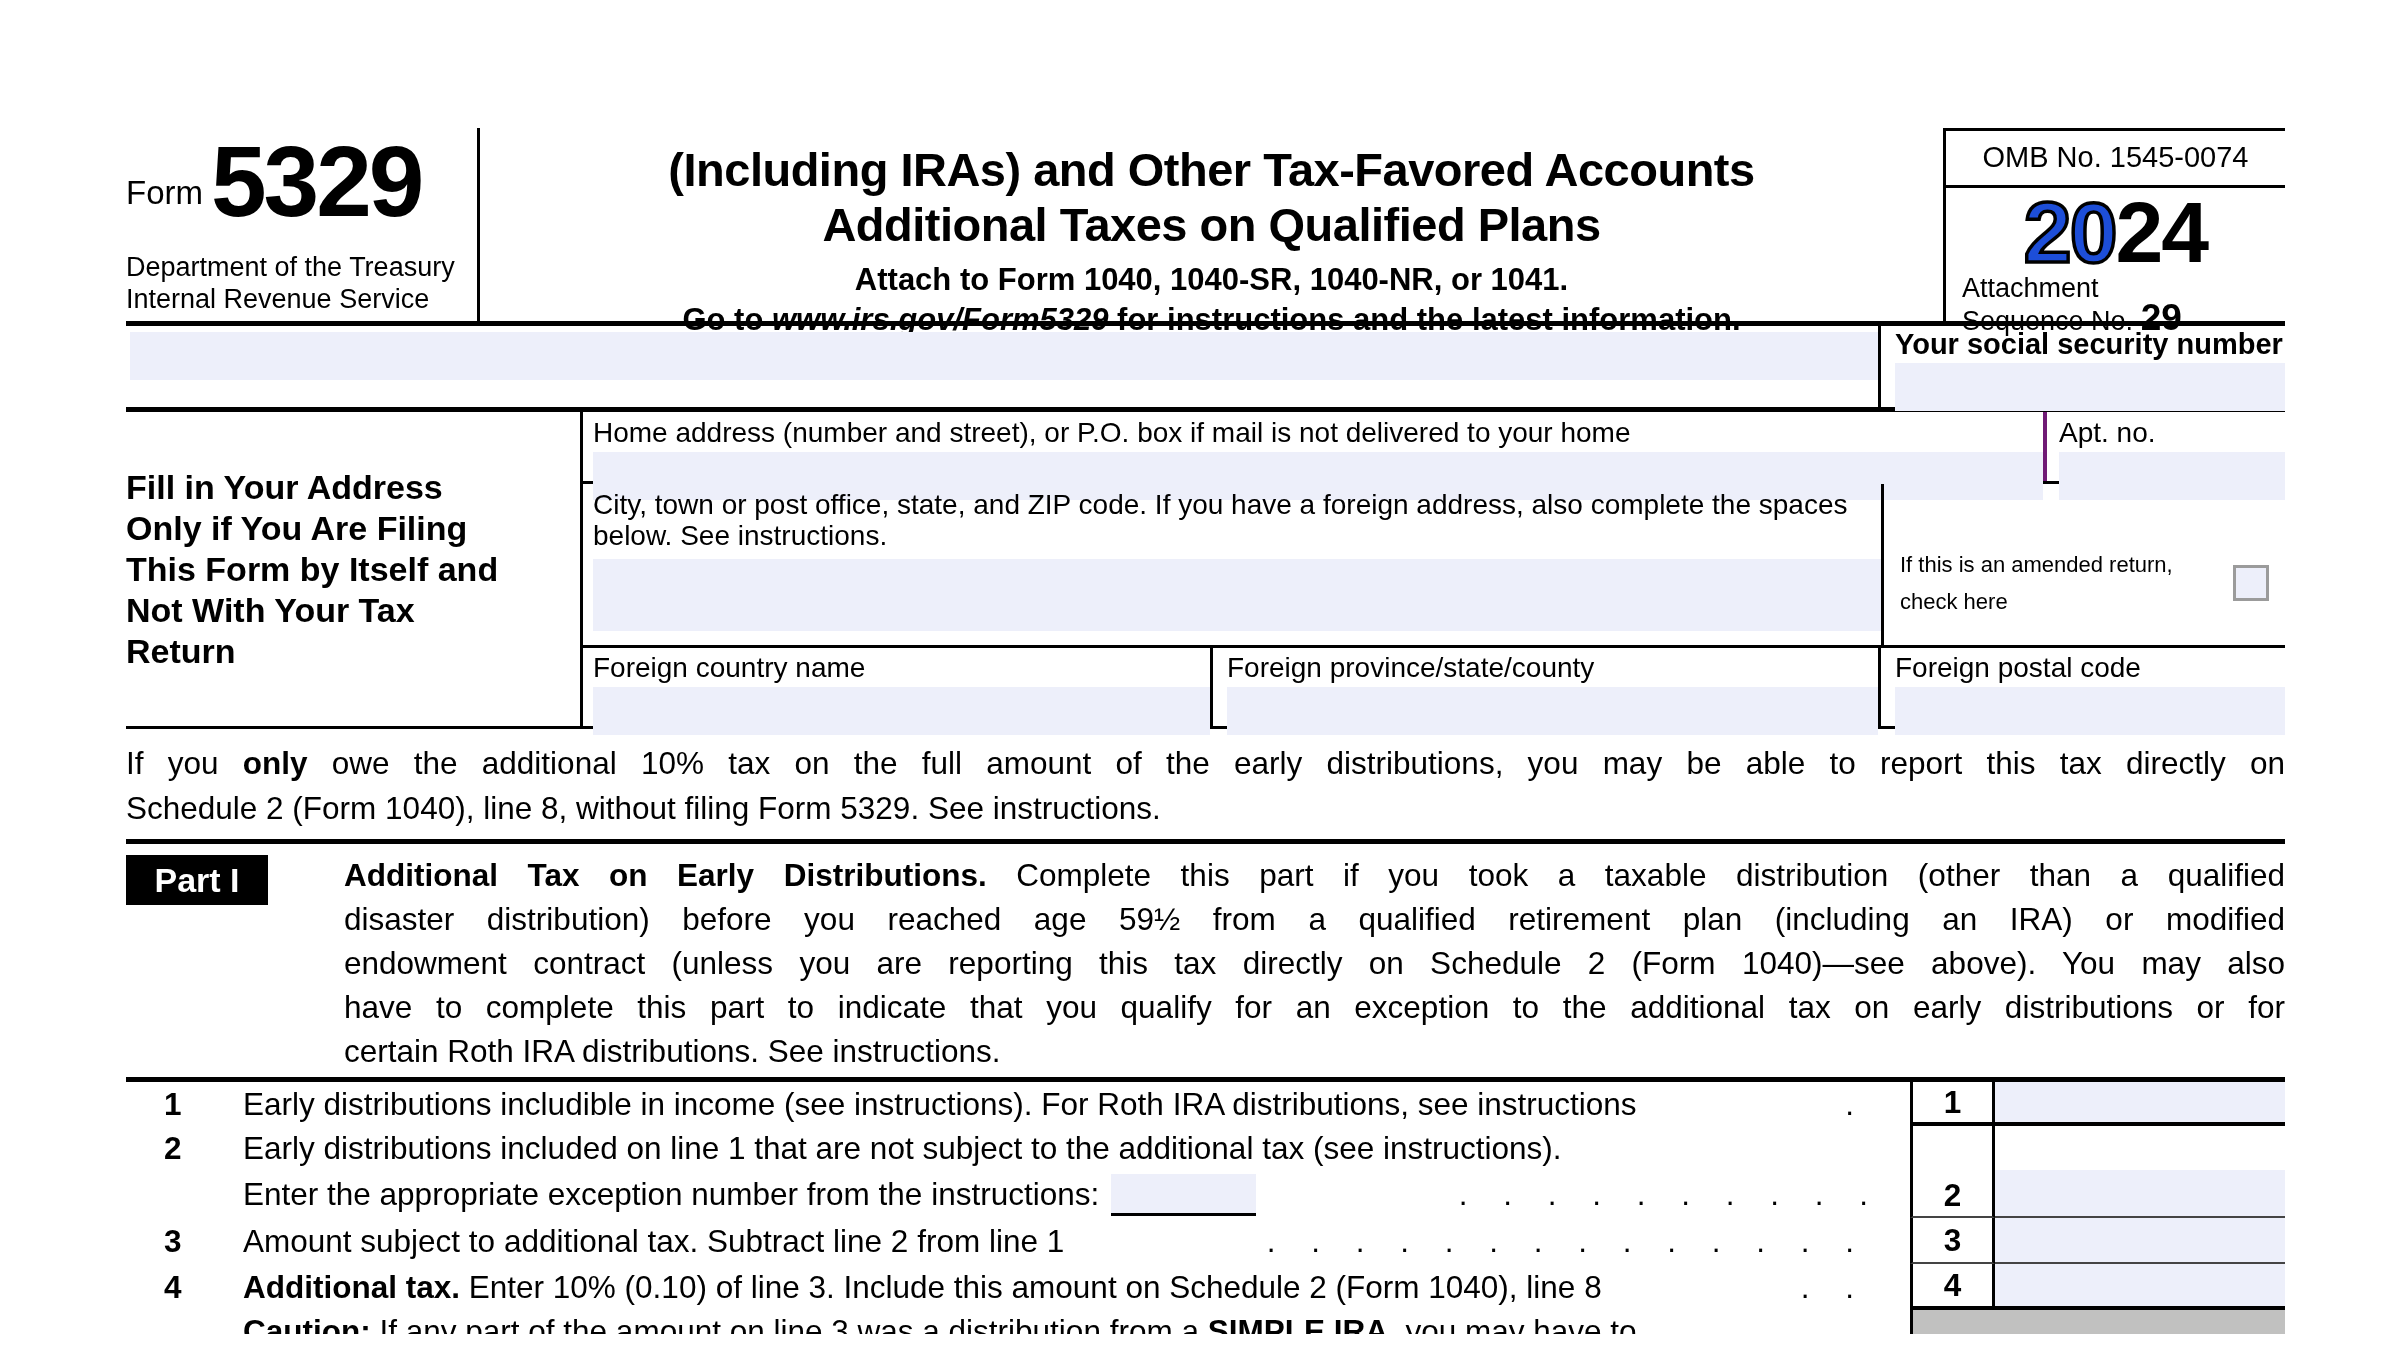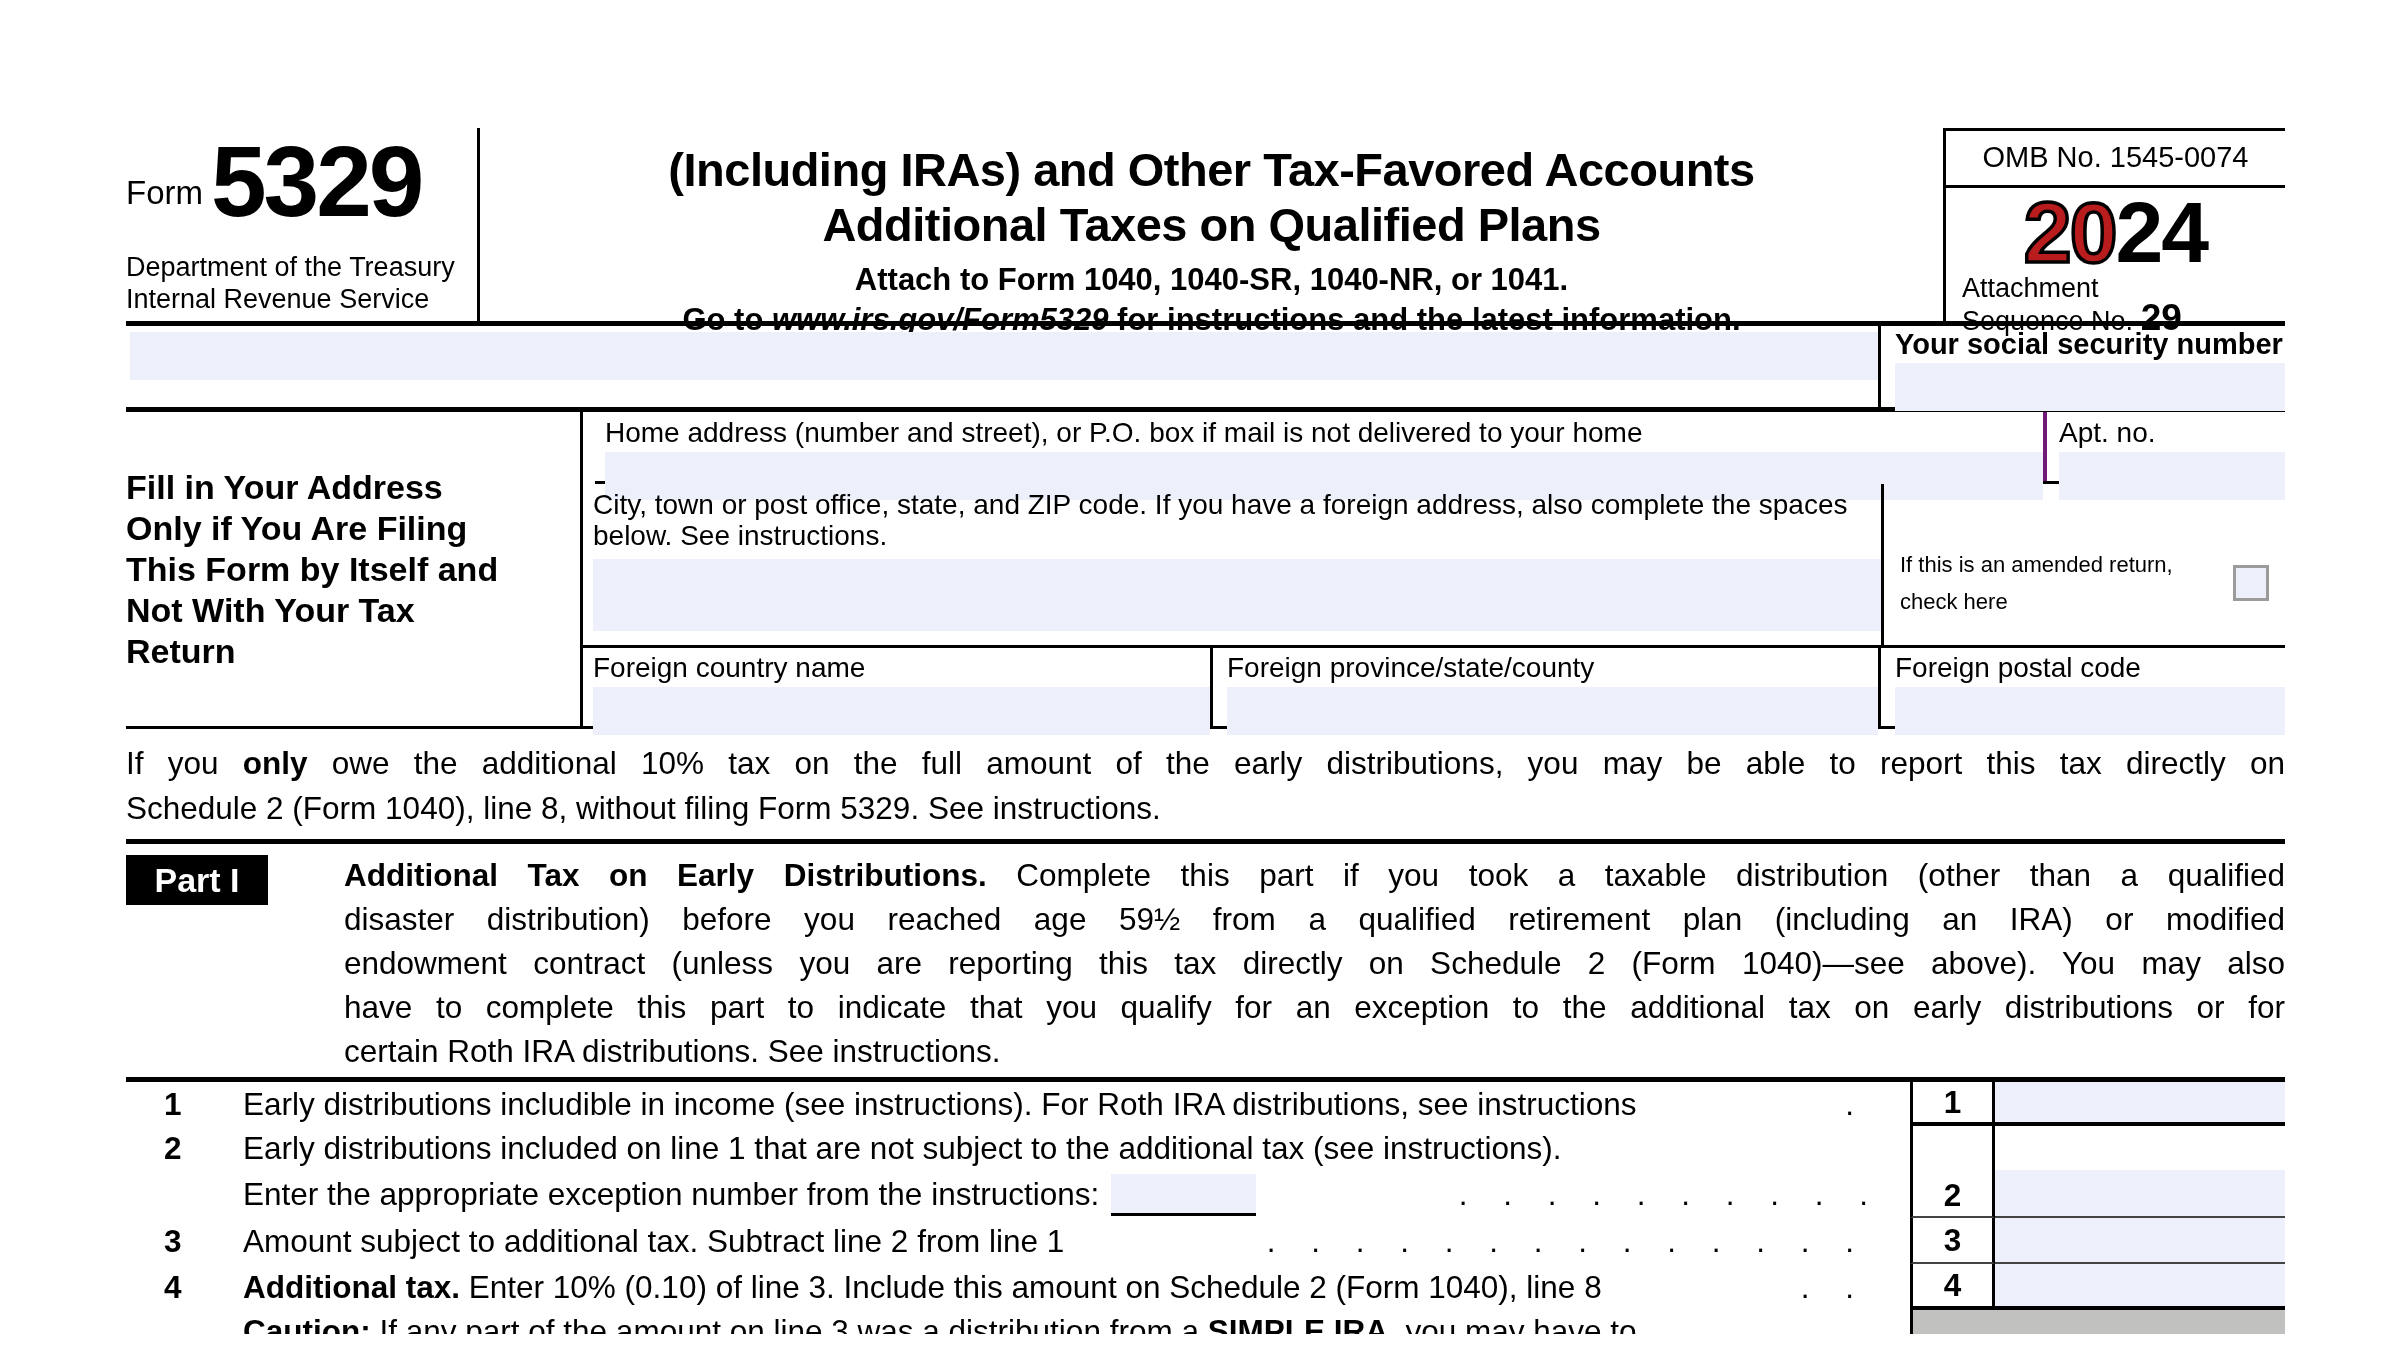--- a/index.html
+++ b/index.html
@@ -17,38 +17,38 @@
   .dept { font-size:27px; line-height:32px; margin-top:auto; }
   .hdr-center { flex:1; text-align:center; padding-top:14px; }
   .title { font-size:47px; font-weight:bold; line-height:55px; letter-spacing:-0.5px; }
   .attach { font-size:31px; font-weight:bold; margin-top:10px; }
   .goto { font-size:31px; font-weight:bold; margin-top:4px; }
   .goto .url { font-style:italic; }
   .hdr-right { width:342px; border-left:3px solid #000; border-top:3px solid #000;
                display:flex; flex-direction:column; }
   .omb { font-size:29px; text-align:center; padding:10px 0 11px; border-bottom:3px solid #000; }
   .year { text-align:center; font-size:86px; font-weight:bold; line-height:76px; padding-top:6px; letter-spacing:-2px; }
-  .year-outline { color:#b91c1c; -webkit-text-stroke:3.5px #000; }
+  .year-outline { color:#1d4ed8; -webkit-text-stroke:3.5px #000; }
   .attach-seq { font-size:27px; line-height:29px; padding:4px 0 0 16px; margin-top:auto; padding-bottom:4px; }
   .seq-no { font-size:37px; font-weight:bold; }
 
   
   .name-row { display:flex; height:86px; border-bottom:5px solid #000; }
   .name-cell { flex:1; border-right:3px solid #000; padding:3px 0 0 4px; }
   .ssn-cell { width:404px; padding:3px 0 0 14px; }
   .flabel { font-size:28px; line-height:31px; }
   .flabel.b { font-weight:bold; font-size:29px; }
   .field { background:#edeffa; height:48px; margin-top:3px; }
 
   
   .addr { display:flex; border-bottom:3px solid #000; }
   .addr-sidebar { width:454px; display:flex; align-items:center; padding-right:70px;
                   font-weight:bold; font-size:34px; line-height:41px; }
   .addr-main { flex:1; border-left:3px solid #000; display:flex; flex-direction:column; }
-  .addr-r1 { display:flex; height:72px; border-bottom:3px solid #000;margin-left:12px; }
+  .addr-r1 { display:flex; height:72px; border-bottom:3px solid #000; }
   .home-cell { flex:1; padding:5px 0 0 10px; }
   .apt-cell { width:242px; border-left:4px solid #701a75; padding:5px 0 0 12px; }
   .addr-r1 .field, .addr-r3 .field { height:48px; margin-top:4px; }
   .addr-r2 { display:flex; height:164px; border-bottom:3px solid #000; }
   .city-cell { flex:1; padding:5px 0 0 10px; }
   .city-cell .flabel { max-width:1260px; }
   .city-cell .field { height:72px; margin-top:8px; }
   .amended-cell { width:404px; border-left:3px solid #000; display:flex; align-items:center;
                   padding:36px 16px 0 16px; }
   .amended-text { flex:1; font-size:22px; line-height:37px; }

